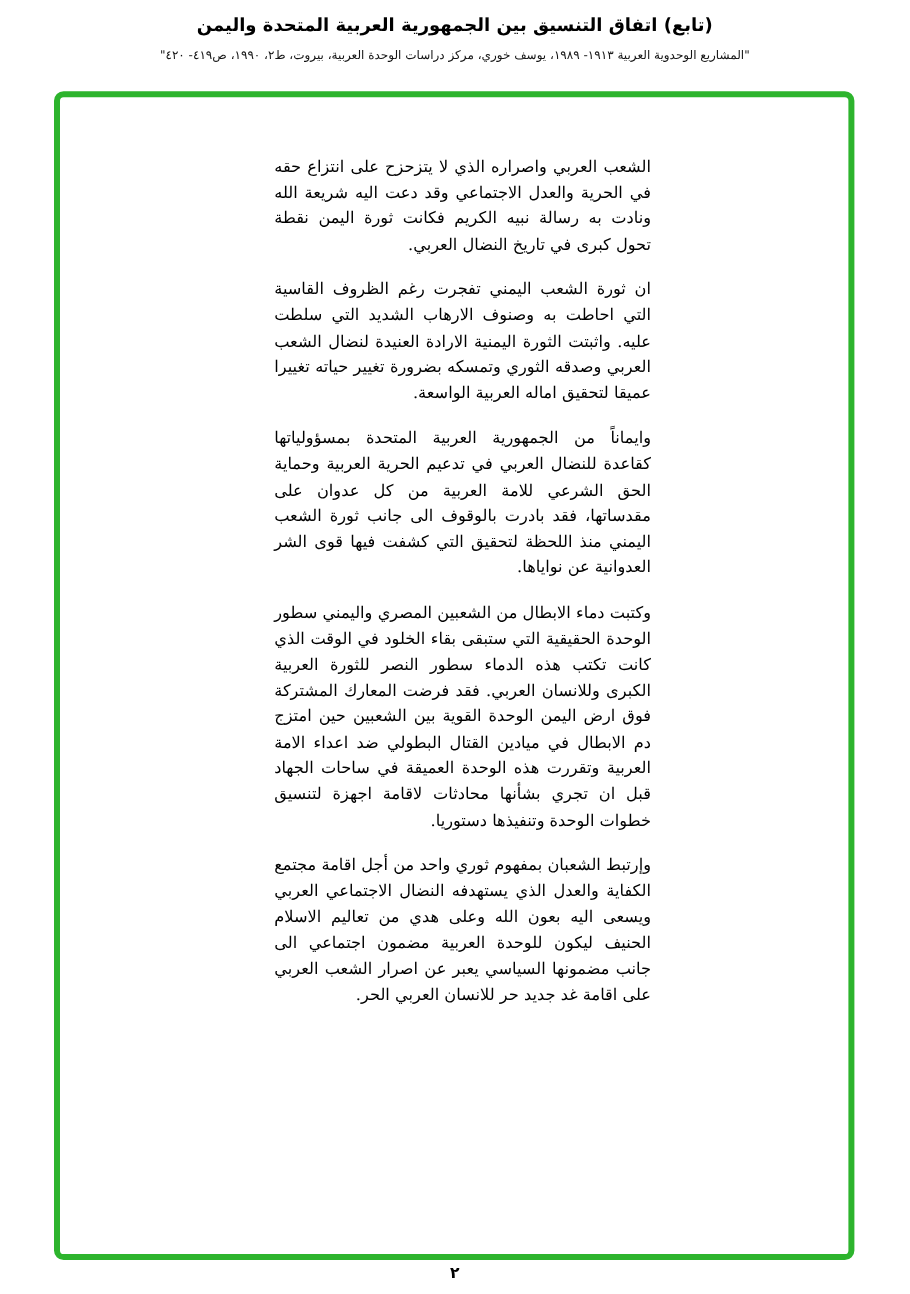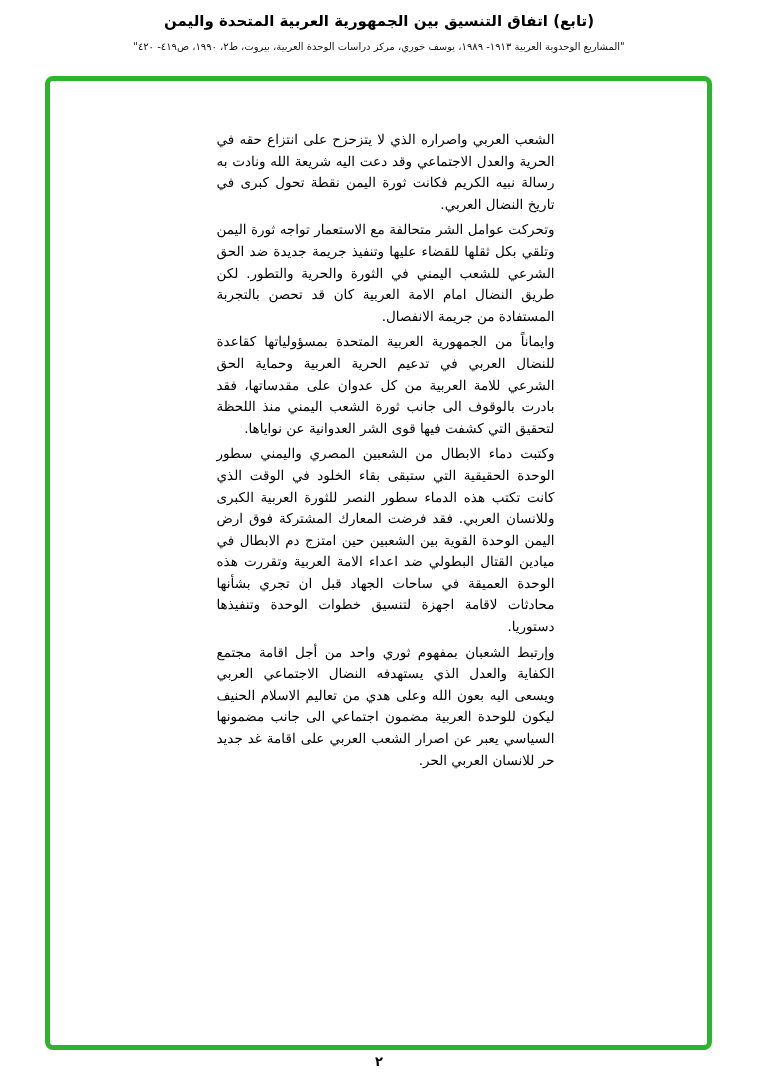--- a/index.html
+++ b/index.html
@@ -55,21 +55,21 @@
     margin: 48px auto 0 auto;
     transform: translateX(7px);
   }
   .text-column p {
     font-family: "DejaVu Serif", serif;
     font-size: 13.5px;
     line-height: 21.6px;
     text-align: justify;
     text-align-last: right;
     color: #000;
-    margin: 4px;
+    margin: 16px;
   }
   .page-number {
     position: absolute;
     top: 1054px;
     left: 0;
     width: 758px;
     text-align: center;
     font-size: 13px;
     font-weight: bold;
     color: #000;
@@ -82,21 +82,21 @@
 <div class="page">
 
   <header class="doc-header">
     <h1 class="doc-title">(تابع) اتفاق التنسيق بين الجمهورية العربية المتحدة واليمن</h1>
     <div class="doc-citation">"المشاريع الوحدوية العربية ١٩١٣- ١٩٨٩، يوسف خوري، مركز دراسات الوحدة العربية، بيروت، ط٢، ١٩٩٠، ص٤١٩- ٤٢٠"</div>
   </header>
 
   <div class="green-frame">
     <div class="text-column">
       <p>الشعب العربي واصراره الذي لا يتزحزح على انتزاع حقه في الحرية والعدل الاجتماعي وقد دعت اليه شريعة الله ونادت به رسالة نبيه الكريم فكانت ثورة اليمن نقطة تحول كبرى في تاريخ النضال العربي.</p>
-      <p>وتحركت عوامل الشر متحالفة مع الاستعمار تواجه ثورة اليمن وتلقي بكل ثقلها للقضاء عليها وتنفيذ جريمة جديدة ضد الحق الشرعي للشعب اليمني في الثورة والحرية والتطور. لكن طريق النضال امام الامة العربية كان قد تحصن بالتجربة المستفادة من جريمة الانفصال.</p>
+      <p>ان ثورة الشعب اليمني تفجرت رغم الظروف القاسية التي احاطت به وصنوف الارهاب الشديد التي سلطت عليه. واثبتت الثورة اليمنية الارادة العنيدة لنضال الشعب العربي وصدقه الثوري وتمسكه بضرورة تغيير حياته تغييرا عميقا لتحقيق اماله العربية الواسعة.</p>
       <p>وايماناً من الجمهورية العربية المتحدة بمسؤولياتها كقاعدة للنضال العربي في تدعيم الحرية العربية وحماية الحق الشرعي للامة العربية من كل عدوان على مقدساتها، فقد بادرت بالوقوف الى جانب ثورة الشعب اليمني منذ اللحظة لتحقيق التي كشفت فيها قوى الشر العدوانية عن نواياها.</p>
       <p>وكتبت دماء الابطال من الشعبين المصري واليمني سطور الوحدة الحقيقية التي ستبقى بقاء الخلود في الوقت الذي كانت تكتب هذه الدماء سطور النصر للثورة العربية الكبرى وللانسان العربي. فقد فرضت المعارك المشتركة فوق ارض اليمن الوحدة القوية بين الشعبين حين امتزج دم الابطال في ميادين القتال البطولي ضد اعداء الامة العربية وتقررت هذه الوحدة العميقة في ساحات الجهاد قبل ان تجري بشأنها محادثات لاقامة اجهزة لتنسيق خطوات الوحدة وتنفيذها دستوريا.</p>
       <p>وإرتبط الشعبان بمفهوم ثوري واحد من أجل اقامة مجتمع الكفاية والعدل الذي يستهدفه النضال الاجتماعي العربي ويسعى اليه بعون الله وعلى هدي من تعاليم الاسلام الحنيف ليكون للوحدة العربية مضمون اجتماعي الى جانب مضمونها السياسي يعبر عن اصرار الشعب العربي على اقامة غد جديد حر للانسان العربي الحر.</p>
     </div>
   </div>
 
   <div class="page-number">٢</div>
 
 </div>
 

